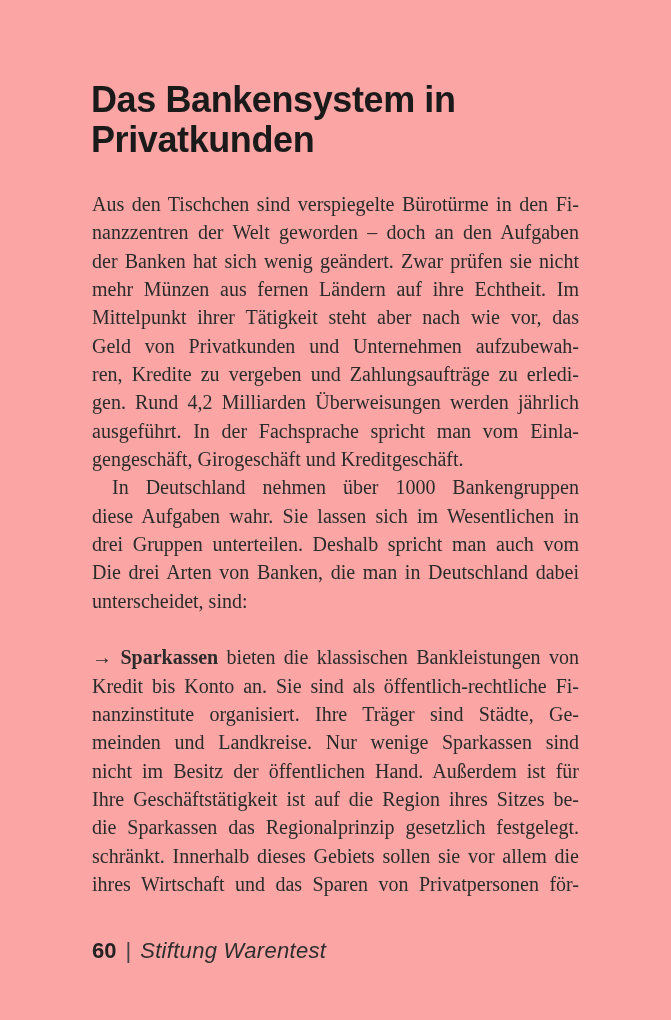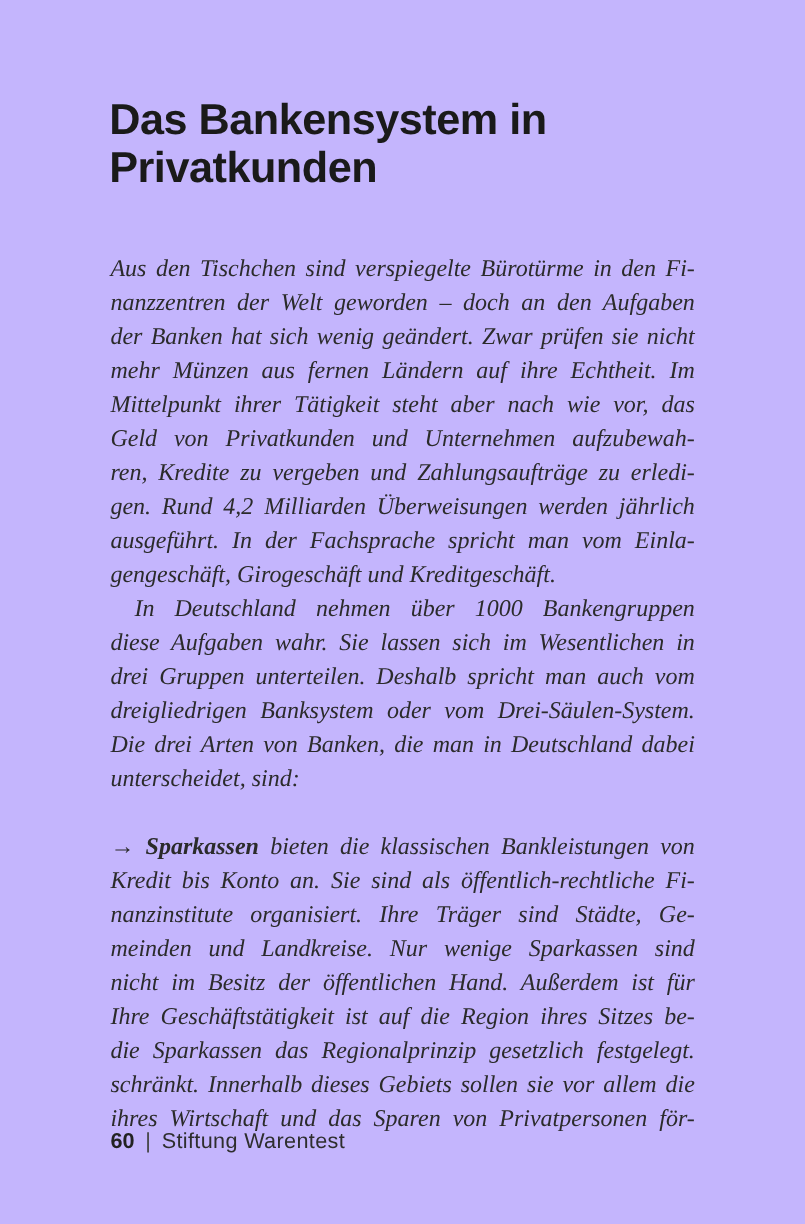--- a/index.html
+++ b/index.html
@@ -1,76 +1,75 @@
 <!DOCTYPE html>
 <html><head>
 <meta charset="utf-8">
 <style>
   * { margin: 0; padding: 0; box-sizing: border-box; }
   html, body { background: #ffffff; }
   .page {
     position: relative;
     width: 671px;
     height: 1020px;
-    background: #c4b5fd;
+    background: #fca5a5;
     overflow: hidden;
     font-family: "Liberation Serif", serif;
   }
   .title {
     position: absolute;
     left: 91px;
     top: 80px;
     width: 520px;
     font-family: "Liberation Sans", sans-serif;
     font-weight: 700;
     font-size: 36px;
     line-height: 40px;
     letter-spacing: -0.4px;
     color: #1a1a1a;
   }
   .body-text {
     position: absolute;
     left: 92px;
-    top: 210px;
+    top: 190px;
     width: 487px;
     font-family: "Liberation Serif", serif;
     font-size: 20px;
     line-height: 28.33px;
     color: #2b2b2b;
-    font-style: italic;
   }
   .para { margin: 0; }
   .para.space-before { margin-top: 28.33px; }
   .line {
     text-align: justify;
     text-align-last: justify;
     -moz-text-align-last: justify;
     white-space: normal;
   }
   .line.no-just {
     text-align-last: left;
     -moz-text-align-last: left;
   }
   .line.indent { padding-left: 20px; }
   .line .bold { font-weight: 700; margin-top: 27px; }
   .footer {
     position: absolute;
     left: 92px;
     top: 941px;
     font-family: "Liberation Sans", sans-serif;
-    font-size: 18px;
+    font-size: 22px;
     line-height: 20px;
     color: #2b2b2b;
     display: flex;
     align-items: baseline;
     text-align: center;
   }
   .footer .pagenum { font-weight: 700; color: #222222; }
   .footer .sep { margin: 0 9px; font-weight: 400; color: #444444; }
-  .footer .pub { font-weight: 400; letter-spacing: 0.3px; color: #2e2e2e; }
+  .footer .pub { font-weight: 400; letter-spacing: 0.3px; color: #2e2e2e; font-style: italic; }
 </style>
 </head>
 <body>
 
 <div class="page">
 
   <h1 class="title"><span>Das Bankensystem in</span><br><span>Privatkunden</span></h1>
 
   <div class="body-text">
       <div class="para">
@@ -82,21 +81,20 @@
         <div class="line">Geld von Privatkunden und Unternehmen aufzubewah-</div>
         <div class="line">ren, Kredite zu vergeben und Zahlungsaufträge zu erledi-</div>
         <div class="line">gen. Rund 4,2 Milliarden Überweisungen werden jährlich</div>
         <div class="line">ausgeführt. In der Fachsprache spricht man vom Einla-</div>
         <div class="line no-just">gengeschäft, Girogeschäft und Kreditgeschäft.</div>
       </div>
       <div class="para">
         <div class="line indent">In Deutschland nehmen über 1000 Bankengruppen</div>
         <div class="line">diese Aufgaben wahr. Sie lassen sich im Wesentlichen in</div>
         <div class="line">drei Gruppen unterteilen. Deshalb spricht man auch vom</div>
-        <div class="line">dreigliedrigen Banksystem oder vom Drei-Säulen-System.</div>
         <div class="line">Die drei Arten von Banken, die man in Deutschland dabei</div>
         <div class="line no-just">unterscheidet, sind:</div>
       </div>
       <div class="para space-before">
         <div class="line"><span>→ </span><span class="bold">Sparkassen</span><span> bieten die klassischen Bankleistungen von</span></div>
         <div class="line">Kredit bis Konto an. Sie sind als öffentlich-rechtliche Fi-</div>
         <div class="line">nanzinstitute organisiert. Ihre Träger sind Städte, Ge-</div>
         <div class="line">meinden und Landkreise. Nur wenige Sparkassen sind</div>
         <div class="line">nicht im Besitz der öffentlichen Hand. Außerdem ist für</div>
         <div class="line">Ihre Geschäftstätigkeit ist auf die Region ihres Sitzes be-</div>

